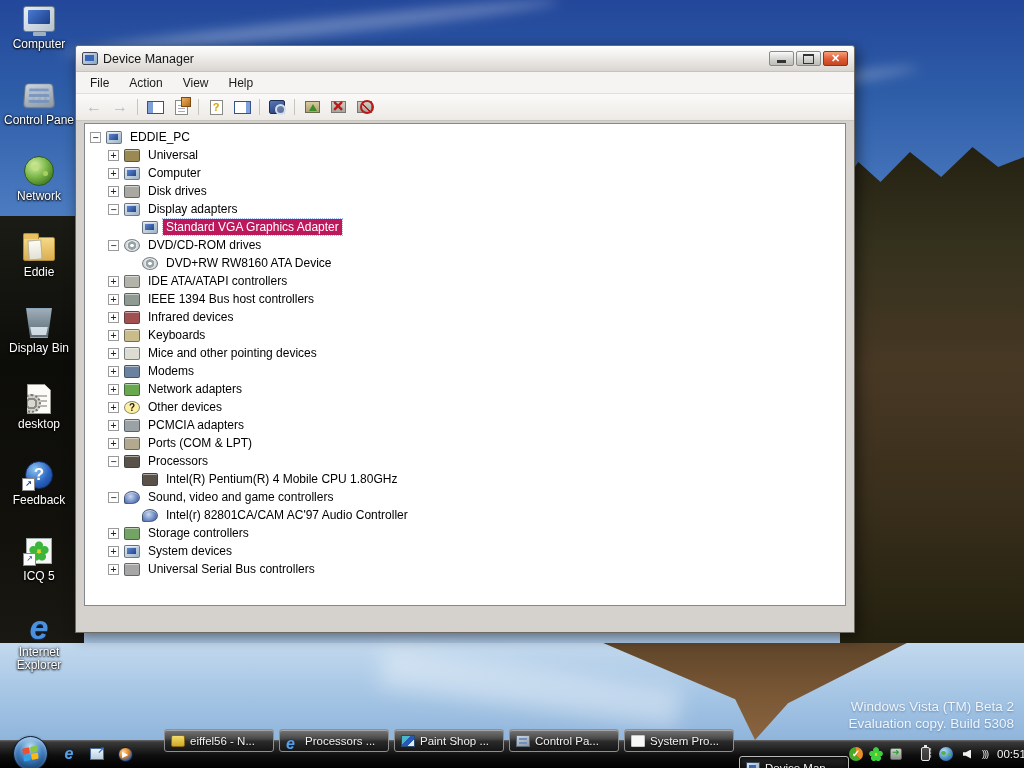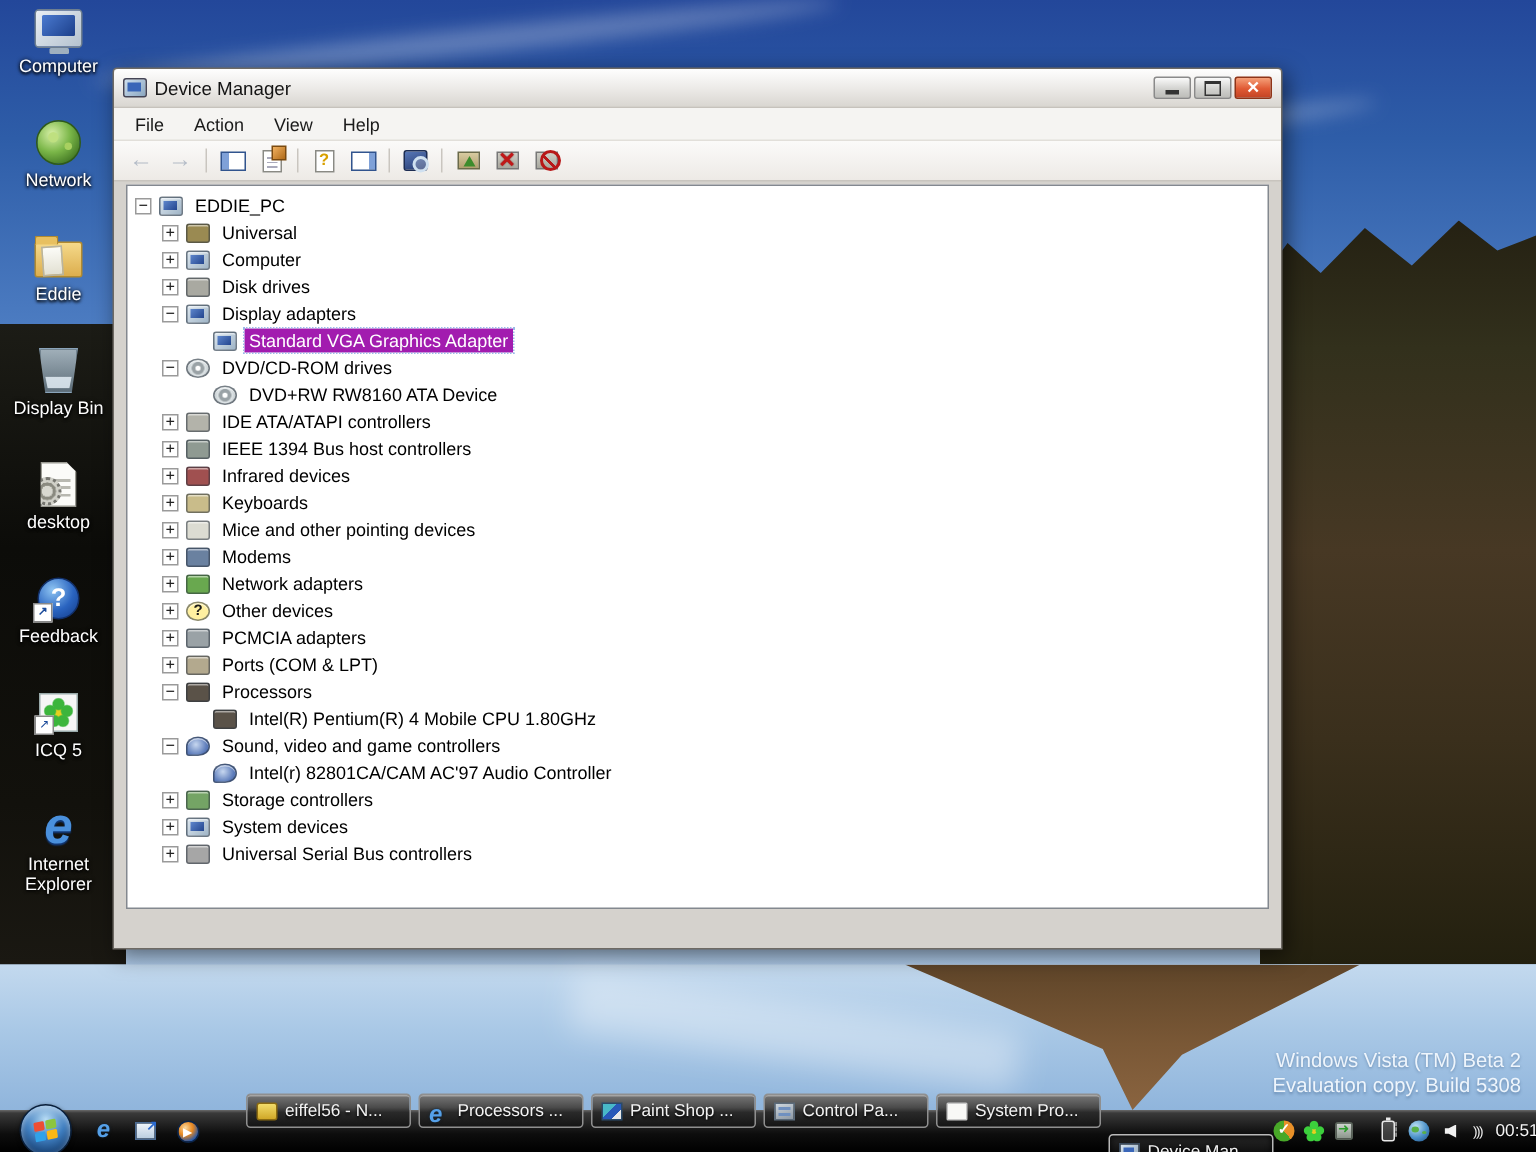--- a/index.html
+++ b/index.html
@@ -152,21 +152,21 @@
   .node-icon { width:16px; height:13px; border-radius:2px; margin-right:5px; flex:0 0 16px; position:relative;
     border:1px solid rgba(40,50,60,.55); box-shadow:inset 0 1px 0 rgba(255,255,255,.5); }
   .v-monitor { background:linear-gradient(135deg,#dde7ef,#9fb4c6)!important; }
   .v-monitor::before { content:""; position:absolute; inset:2px 3px 3px 2px; background:linear-gradient(135deg,#5e86cc,#23458e); }
   .v-disc { background:radial-gradient(circle,#fff 1.5px,#9aa2a6 2px 45%,#e2e8ea 50%,#aeb6ba)!important; border-radius:50%!important; width:14px!important; height:13px; }
   .v-question { background:#fff0a0!important; border-radius:50%!important; width:14px!important;
     color:#1a1a1a; font-weight:bold; font-size:10px; text-align:center; line-height:12px; }
   .v-question::after { content:"?"; }
   .v-speaker { background:radial-gradient(circle at 40% 40%,#c8d8f0,#5878b8 70%)!important; border-radius:50% 50% 50% 2px!important; }
   .tree-label { padding:1px 3px; white-space:nowrap; }
-  .trow.sel .tree-label { background:#a21caf; color:#fff; outline:1px dotted #9ab8e8; }
+  .trow.sel .tree-label { background:#be185d; color:#fff; outline:1px dotted #9ab8e8; }
 
   
   .taskbar { position:absolute; left:0; right:0; bottom:0; height:28px;
     background:linear-gradient(180deg,#6a6a6a 0,#3a3a3a 2px,#232323 9px,#0d0d0d 16px,#000 100%);
     display:flex; align-items:center; }
   .start-orb { position:absolute; left:13px; top:-4px; width:35px; height:35px; border-radius:50%;
     background:radial-gradient(circle at 50% 28%,#b8dcf4,#3f7ec0 45%,#174072 80%,#0c2648);
     border:1px solid #0a1e38; box-shadow:inset 0 2px 4px rgba(255,255,255,.55), 0 1px 3px rgba(0,0,0,.6);
     display:flex; align-items:center; justify-content:center; }
   .orb-flag { width:16px; height:14px; display:grid; grid-template-columns:7px 7px; grid-template-rows:6px 6px;
@@ -248,20 +248,26 @@
 <div class="dicons">
 
 <div class="dicon">
       <div class="dicon-img">
         <div class="computer-icon"></div>
       </div>
       <div class="dicon-label">Computer</div>
     </div>
     <div class="dicon">
       <div class="dicon-img">
+        <div class="control-panel-icon"></div>
+      </div>
+      <div class="dicon-label">Control Pane</div>
+    </div>
+    <div class="dicon">
+      <div class="dicon-img">
         <div class="network-icon"></div>
       </div>
       <div class="dicon-label">Network</div>
     </div>
     <div class="dicon">
       <div class="dicon-img">
         <div class="folder-icon"></div>
       </div>
       <div class="dicon-label">Eddie</div>
     </div>

